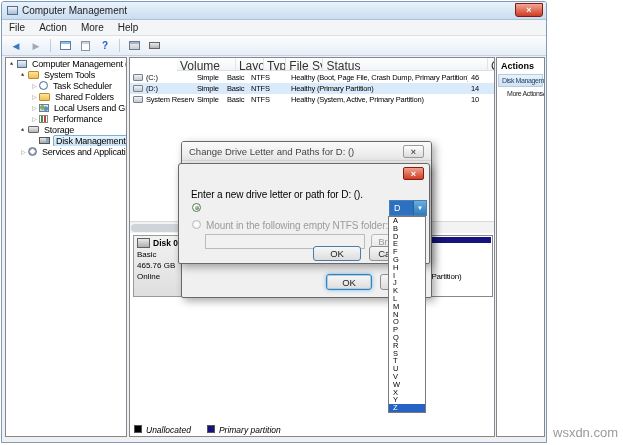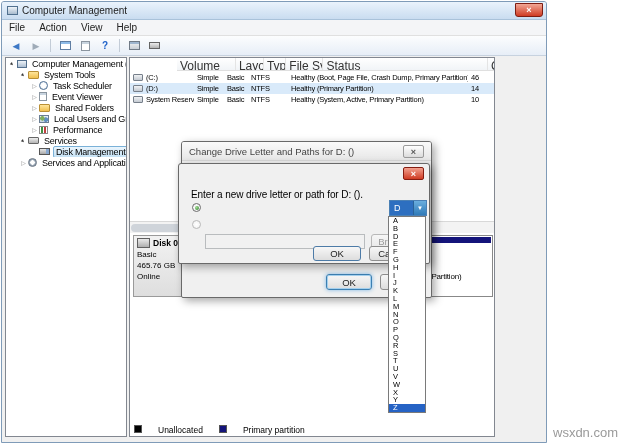--- a/index.html
+++ b/index.html
@@ -79,21 +79,21 @@
   .graph{position:absolute;left:0;top:175px;right:0;bottom:0;background:#fff;}
   .disk-box{position:absolute;left:3px;top:2px;width:54px;height:62px;background:linear-gradient(#f2f2f2,#dedede);
             border:1px solid #9a9a9a;padding:2px 3px;font-size:8px;}
   .disk-line1{display:flex;align-items:center;font-size:8.5px;margin-bottom:1px;}
   .ic-hdd{width:13px;height:10px;background:linear-gradient(#e9e9e9,#aeaeae);border:1px solid #606060;margin-right:3px;flex:none;}
   .disk-sub{font-size:8px;line-height:11px;}
   .part-box{position:absolute;left:59px;top:2px;width:304px;height:62px;background:#fff;border:1px solid #888;}
   .part-strip{position:absolute;left:1px;right:1px;top:1px;height:6px;background:#14147a;}
   .part-status{position:absolute;left:183px;top:36px;font-size:8px;letter-spacing:-0.2px;}
   .legend{position:absolute;left:4px;top:192px;display:flex;gap:16px;align-items:center;font-size:8.5px;}
-  .leg{display:flex;gap:16px;}
+  .leg{display:flex;gap:4px;font-style:italic;}
   .sq{width:8px;height:8px;border:1px solid #555;flex:none;}
 
   
   .act-title{font-size:9px;font-weight:bold;padding:3px 4px;}
   .act-section{height:13px;margin:0 1px;background:linear-gradient(#e9f2fa,#d0e3f4);border:1px solid #b3cde4;
                display:flex;align-items:center;justify-content:space-between;
                font-size:7px;letter-spacing:-0.4px;padding:0 3px;color:#1c3a5e;}
   .act-more{display:flex;justify-content:space-between;align-items:center;
             font-size:7px;letter-spacing:-0.4px;padding:3px 3px 0 10px;color:#222;}
   .chev{font-size:6px;color:#44607c;}
@@ -144,21 +144,21 @@
 
     <div class="titlebar">
       <span class="app-icon"></span>
       <span>Computer Management</span>
     </div>
     <div class="close-btn">×</div>
 
     <div class="menubar">
       <span class="menu-item">File</span>
       <span class="menu-item">Action</span>
-      <span class="menu-item">View</span>
+      <span class="menu-item">More</span>
       <span class="menu-item">Help</span>
     </div>
 
     <div class="toolbar">
       <span class="tb-btn">
           <span class="arr-back">◀</span>
         </span>
       <span class="tb-btn">
           <span class="arr-fwd">▶</span>
         </span>
@@ -192,42 +192,37 @@
         <span class="ic i-folder"></span>
         <span class="tlabel">System Tools</span>
       </div>
       <div class="titem lvl2">
         <span class="exp">▷</span>
         <span class="ic i-clock"></span>
         <span class="tlabel">Task Scheduler</span>
       </div>
       <div class="titem lvl2">
         <span class="exp">▷</span>
-        <span class="ic i-doc2"></span>
-        <span class="tlabel">Event Viewer</span>
-      </div>
-      <div class="titem lvl2">
-        <span class="exp">▷</span>
         <span class="ic i-folder"></span>
         <span class="tlabel">Shared Folders</span>
       </div>
       <div class="titem lvl2">
         <span class="exp">▷</span>
         <span class="ic i-users"></span>
         <span class="tlabel">Local Users and Groups</span>
       </div>
       <div class="titem lvl2">
         <span class="exp">▷</span>
         <span class="ic i-chart"></span>
         <span class="tlabel">Performance</span>
       </div>
       <div class="titem lvl1">
         <span class="exp open">▸</span>
         <span class="ic i-drive"></span>
-        <span class="tlabel">Services</span>
+        <span class="tlabel">Storage</span>
       </div>
       <div class="titem lvl2 sel">
         <span class="exp"> </span>
         <span class="ic i-disk"></span>
         <span class="tlabel">Disk Management</span>
       </div>
       <div class="titem lvl1">
         <span class="exp">▷</span>
         <span class="ic i-gear"></span>
         <span class="tlabel">Services and Applications</span>
@@ -302,20 +297,31 @@
               <span>Unallocated</span>
             </span>
           <span class="leg">
               <span class="sq" style="background:#14147a;"></span>
               <span>Primary partition</span>
             </span>
         </div>
       </div>
     </div>
 
+    <div class="panel" id="actions-panel">
+      <div class="act-title">Actions</div>
+      <div class="act-section">
+        <span>Disk Management</span>
+
+      </div>
+      <div class="act-more">
+        <span>More Actions</span>
+        <span class="chev">▸</span>
+      </div>
+    </div>
   </div>
 
   <div class="dlg" id="dlg-back">
     <div class="dlg-title t-back">
       <span>Change Drive Letter and Paths for D: ()</span>
     </div>
     <div class="dlg-close c-back">×</div>
     <div class="btn focus" style="left:144px;top:132px;width:46px;height:16px;">OK</div>
     <div class="btn" style="left:198px;top:132px;width:46px;height:16px;">Cancel</div>
   </div>
@@ -326,20 +332,21 @@
     <div class="dlg-label" style="left:12px;top:25px;">Enter a new drive letter or path for D: ().</div>
 
     <span class="radio on" style="left:13px;top:39px;"></span>
 
     <div class="combo">
       <span class="combo-val">D</span>
       <span class="combo-btn">▼</span>
     </div>
 
     <span class="radio offdis" style="left:13px;top:56px;"></span>
+    <div class="dlg-label dis" style="left:27px;top:56px;">Mount in the following empty NTFS folder:</div>
 
     <div class="txt-dis"></div>
     <div class="btn disabled" style="left:192px;top:70px;width:54px;height:15px;">Browse...</div>
 
     <div class="btn default" style="left:134px;top:82px;width:48px;height:15px;">OK</div>
     <div class="btn" style="left:190px;top:82px;width:48px;height:15px;">Cancel</div>
   </div>
 
   <div class="dd">
     <div class="dd-item">A</div>

